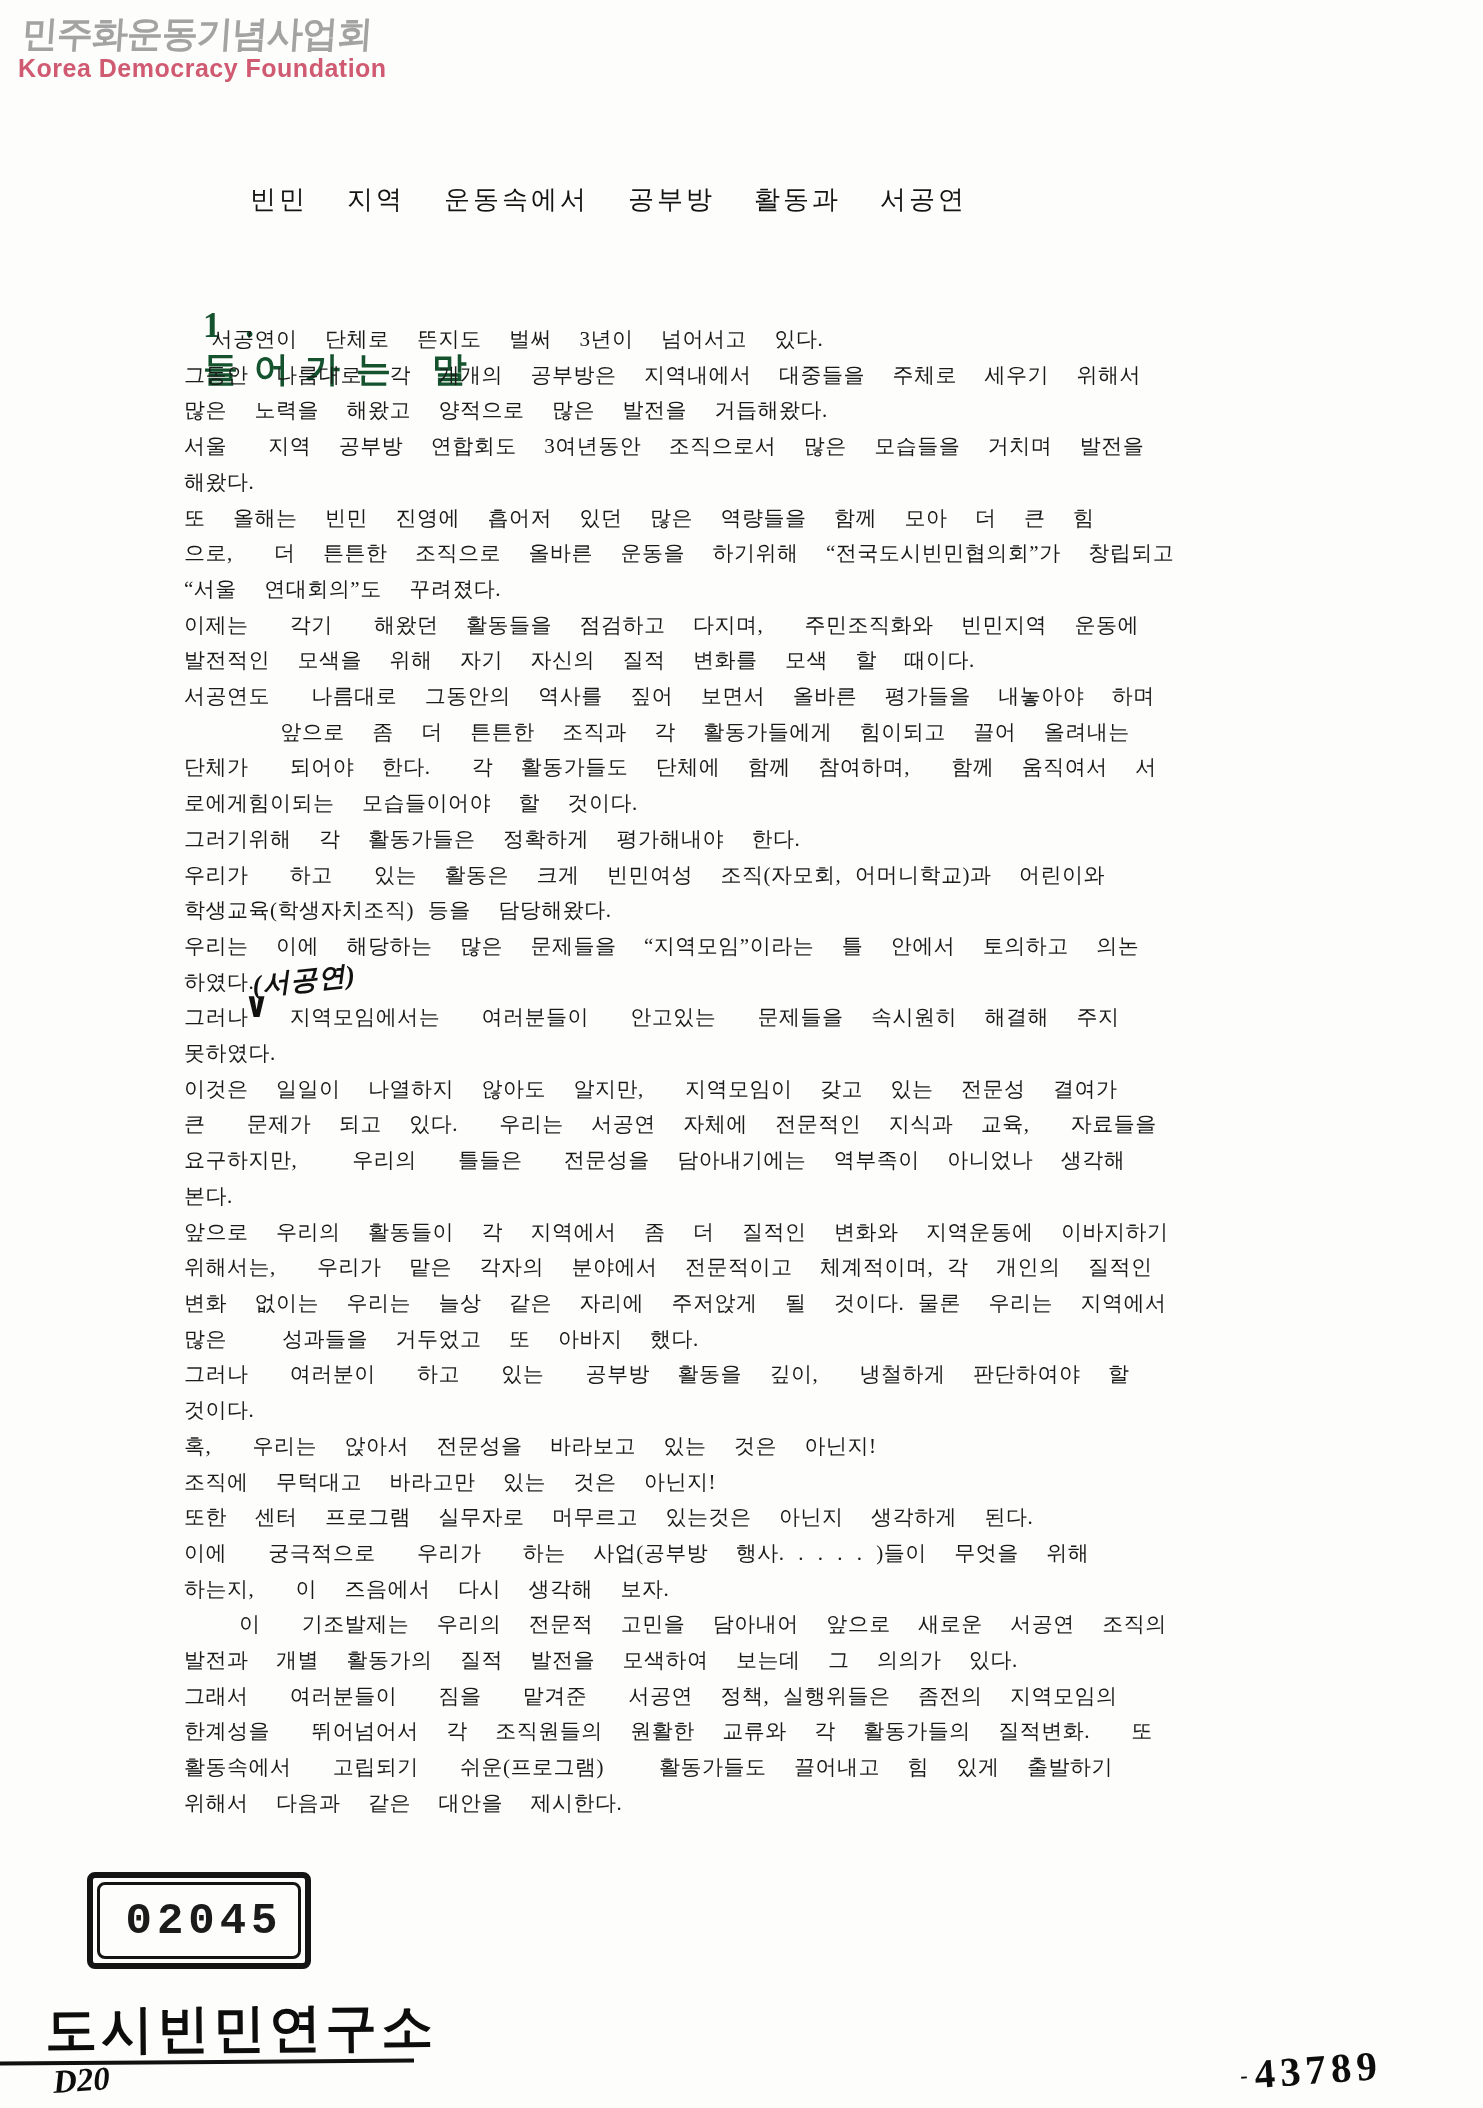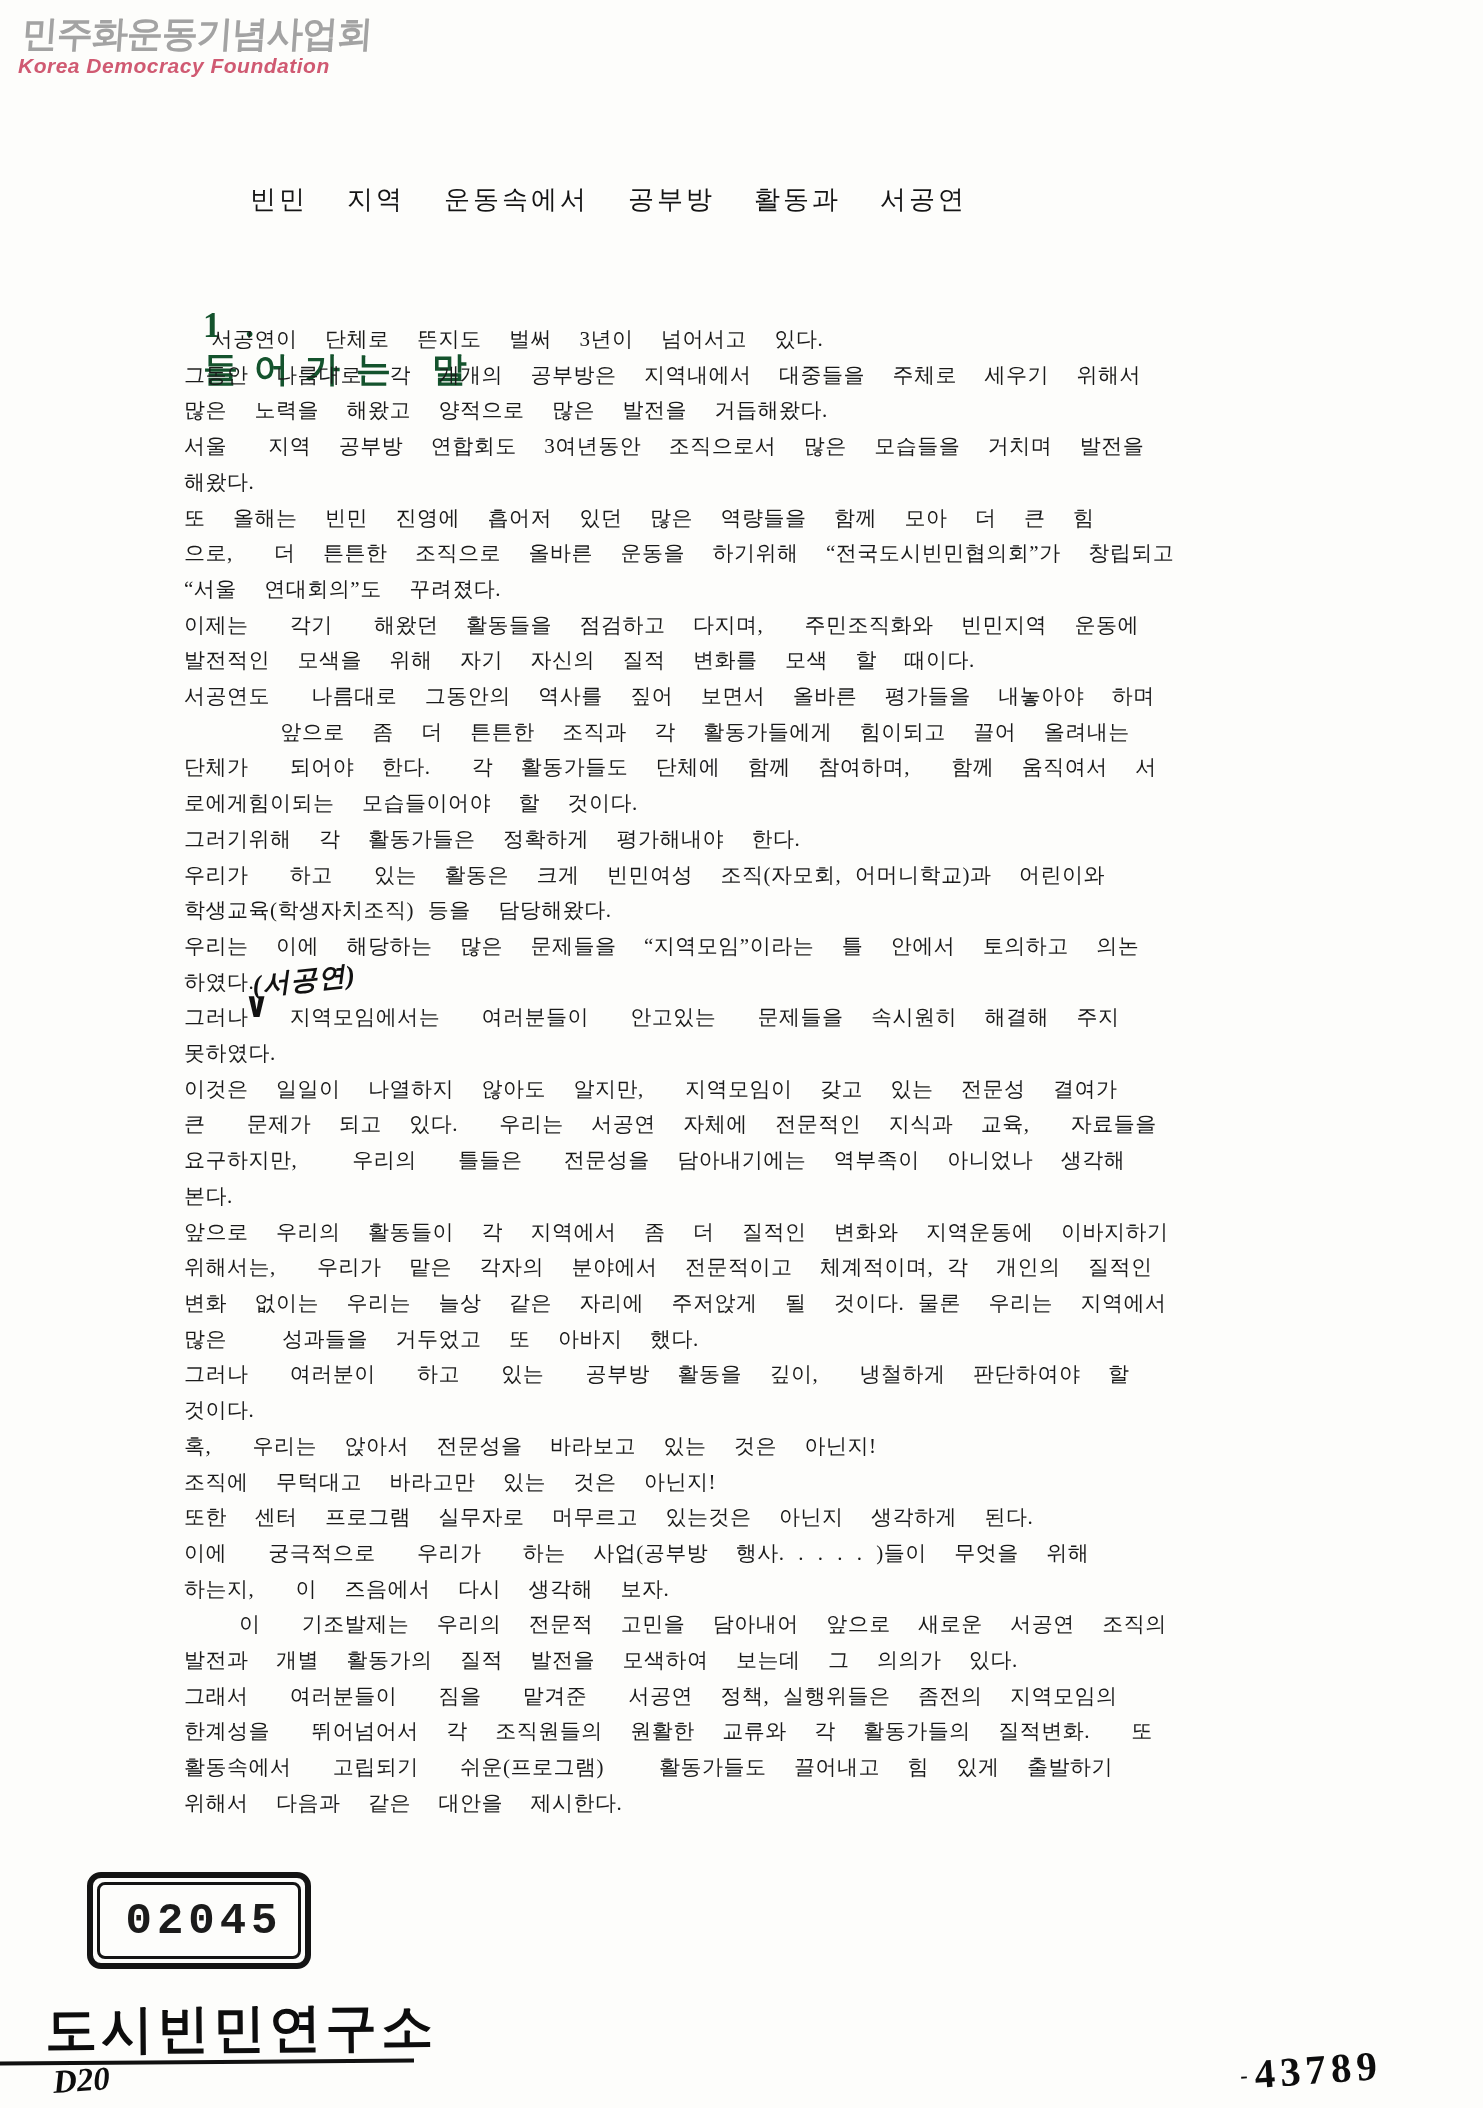--- a/index.html
+++ b/index.html
@@ -10,21 +10,21 @@
   }
   .logo-korean {
     position:absolute; left:22px; top:10px;
     font-family:"DejaVu Sans",sans-serif; font-weight:bold;
     font-size:36px; letter-spacing:-1px; color:#a3a3a3;
     transform:skewX(-4deg);
   }
   .logo-english {
     position:absolute; left:18px; top:54px;
     font-family:"Liberation Sans","DejaVu Sans",sans-serif;
-    font-style:italic; font-weight:bold; font-size:21px; color:#d05a72;
+    font-weight:bold; font-size:25px; color:#d05a72;
     letter-spacing:0.5px;
   }
   .doc-title {
     position:absolute; left:250px; top:182px;
     font-size:26px; letter-spacing:3px; word-spacing:10px;
     white-space:pre; color:#141414;text-align:right;
   }
   .section-heading {
     position:absolute; left:168px; top:266px;
     font-size:35px; font-weight:600; color:#14532d; white-space:pre;
@@ -41,21 +41,21 @@
     font-size:27px; font-weight:bold; font-style:italic;
     transform:rotate(-6deg); letter-spacing:1px; color:#111;
   }
   .caret {
     position:absolute; left:244px; top:986px;
     font-size:31px; font-weight:bold; color:#111;
     transform:scaleY(1.15);
   }
   .stamp {
     position:absolute; left:87px; top:1872px; width:224px; height:97px;
-    border:6px solid #141414; border-radius:14px;
+    border:6px solid #141414; border-radius:8px;
     display:flex; align-items:center; justify-content:center;
   }
   .stamp-inner {
     width:204px; height:77px; border:3px solid #141414; border-radius:8px;
     display:flex; align-items:center; justify-content:center;
   }
   .stamp-number {
     font-family:"Liberation Mono","DejaVu Sans Mono",monospace;
     font-weight:bold; font-size:44px; letter-spacing:5px; color:#1b1b1b;
     padding-left:10px;

